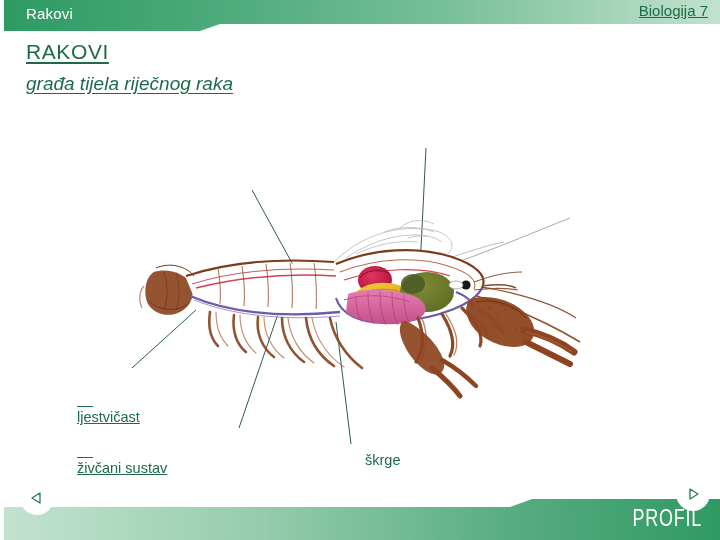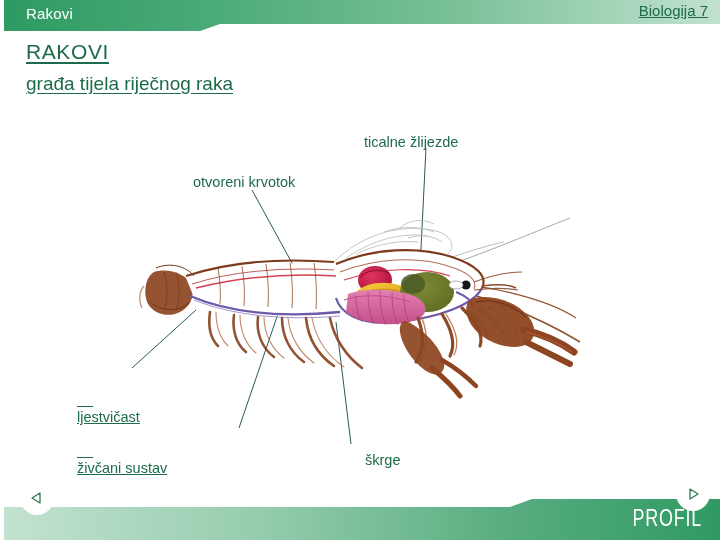--- a/index.html
+++ b/index.html
@@ -59,20 +59,21 @@
     white-space: nowrap;
   }
   .title-sub {
     position: absolute;
     left: 22px; top: 73px;
     font-size: 19px;
     color: #1d6b4a;
     text-decoration: underline;
     text-underline-offset: 3px;
     white-space: nowrap;
+    font-style: italic;
   }
 
   
   .anno {
     position: absolute;
     color: #1d6b4a;
     font-size: 14.5px;
     line-height: 17px;
     white-space: pre;
   }
@@ -323,23 +324,21 @@
         </g>
 
         <g fill="none" stroke="#8a4a28" stroke-width="1.2" opacity=".9">
           <path d="M470,282 C486,276 504,272 518,272"></path>
           <path d="M470,290 C486,288 502,288 514,290"></path>
         </g>
       </g>
     </svg>
   </div>
 
-  <div class="anno" style="left:360px; top:134px;">ticalne žlijezde</div>
-
-  <div class="anno" style="left:189px; top:174px;">otvoreni krvotok</div>
+
 
   <div class="anno" style="left:73px; top:375px;text-decoration:underline;">
     <div>ljestvičast</div>
     <div>živčani sustav</div>
   </div>
 
 
   <div class="anno" style="left:330px; top:452px;margin-left:31px;">škrge</div>
 
   <div class="footer-band">

